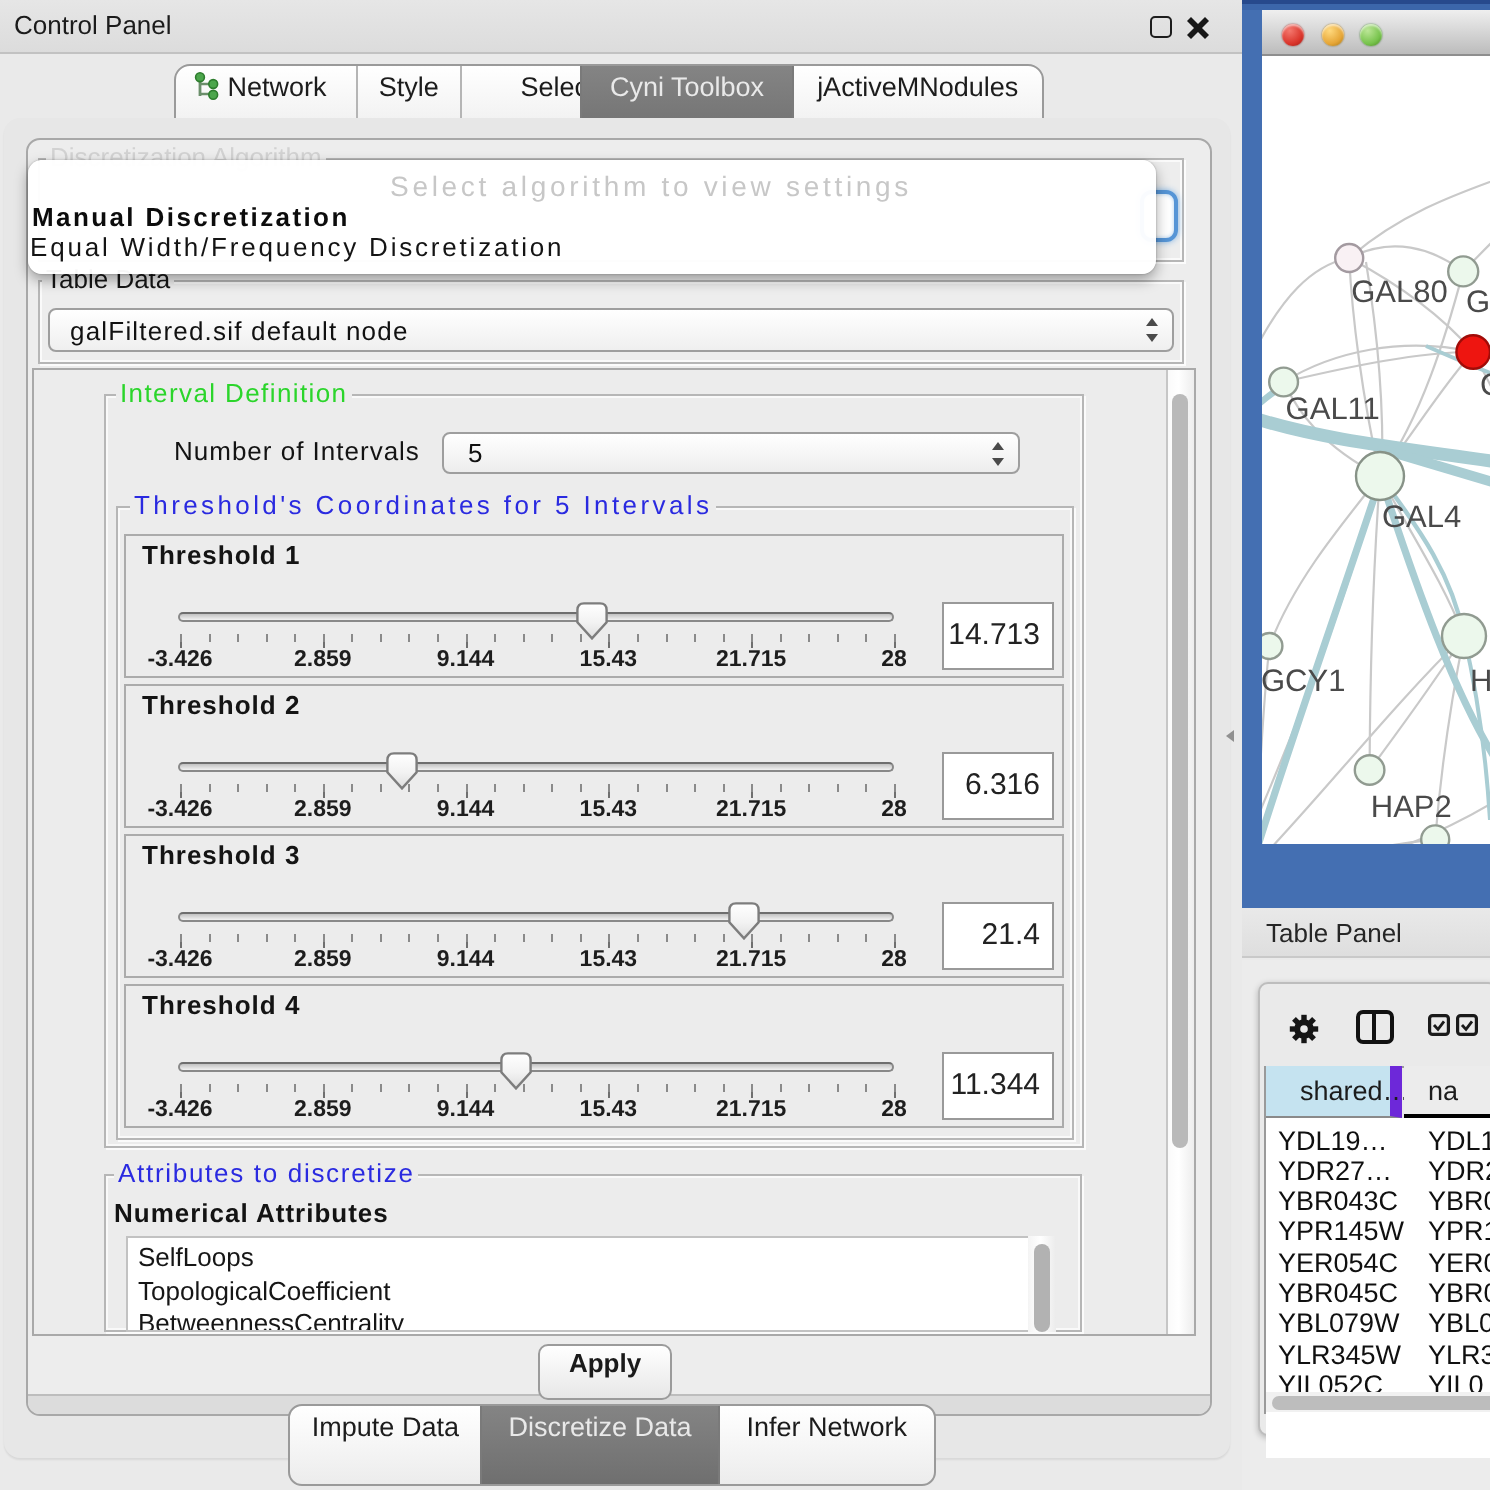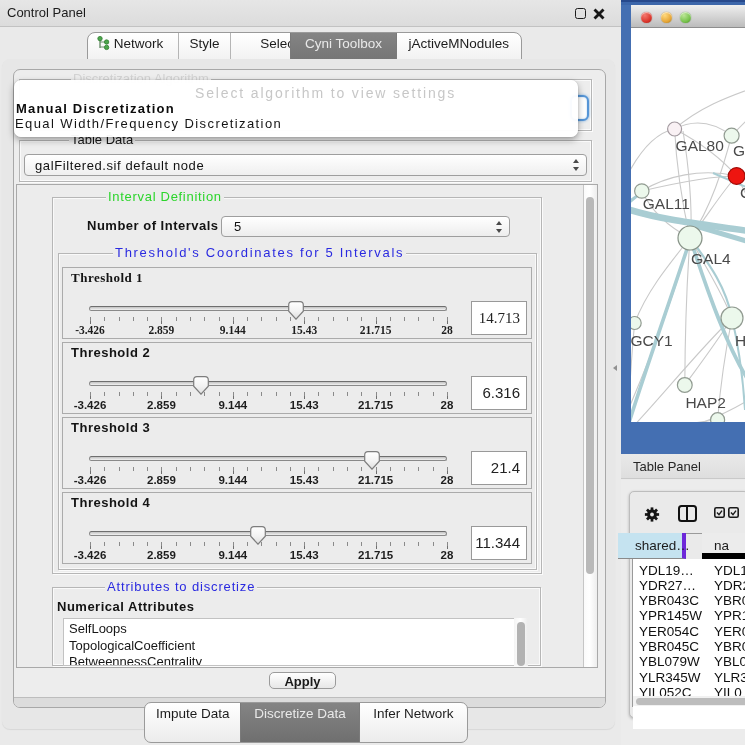--- a/index.html
+++ b/index.html
@@ -17,21 +17,21 @@
 .tabbar .tb { font-size:13.5px; color:#1c1c1c; text-align:center; line-height:21px; position:relative; }
 .tabbar .tb + .tb { border-left:1px solid #b5b5b5; }
 .tabbar .sel { background:linear-gradient(#848484,#6f6f6f); color:#e9e9e9; border-left:1px solid #7a7a7a !important; }
 .tabbar .sel + .tb { border-left:1px solid #7a7a7a; }
 
 #pane { left:13px; top:69px; width:593px; height:639px; background:#ededed;
   border:1px solid #a8a8a8; border-radius:7px; }
 #pane-strip { left:14px; top:697px; width:591px; height:10px; background:#dcdcdc;
   border-top:1px solid #bdbdbd; border-radius:0 0 6px 6px; }
 .group { border:1px solid #b6b6b6; box-shadow:inset 0 0 0 1px rgba(255,255,255,.7), 1px 1px 0 rgba(255,255,255,.8); }
-.gtitle { font-size:13px; background:#ededed; padding:0 2px; line-height:14px;margin-left:48px; }
+.gtitle { font-size:13px; background:#ededed; padding:0 2px; line-height:14px; }
 .combo { border:1px solid #9e9e9e; border-radius:4px;
   background:linear-gradient(#ffffff,#efefef); font-size:13px; color:#111; }
 .combo .ctext { position:absolute; left:10px; top:0; line-height:20px; }
 .spin { position:absolute; right:6px; top:50%; width:7px; height:14px; margin-top:-7px; }
 .spin:before, .spin:after { content:""; position:absolute; left:0; border-left:3.5px solid transparent; border-right:3.5px solid transparent; }
 .spin:before { top:1px; border-bottom:4.5px solid #4a4a4a; }
 .spin:after { bottom:1px; border-top:4.5px solid #4a4a4a; }
 
 .throw { left:62px; width:470px; height:72px; background:#ececec; border:1px solid #ababab; }
 .thlab { position:absolute; left:8px; top:2px; font-size:13px; font-weight:bold; color:#141414; letter-spacing:.5px; }
@@ -42,21 +42,21 @@
 .ticks-maj { position:absolute; left:26.5px; top:49px; width:359px; height:7px;
   background:repeating-linear-gradient(90deg, #6f6f6f 0 1px, transparent 1px 71.4px); }
 .tlabel { position:absolute; top:55.5px; font-size:11.5px; font-weight:bold; color:#1d1d1d; transform:translateX(-50%); }
 .vbox { position:absolute; left:408px; top:33px; width:56px; height:34px; background:#fff;
   border:1px solid #999; font-size:15px; color:#222; text-align:right; line-height:32px; padding-right:6px; }
 .thumb { position:absolute; top:33px; width:16px; height:19px; }
 
 #numlist { left:63px; top:618px; width:465px; height:48px; background:#fff; border:1px solid #c2c2c2; border-right:none;
   font-size:13px; color:#161616; line-height:16.5px; padding:2px 0 0 5px; overflow:hidden; }
 
-#apply { left:269px; top:672px; width:67px; height:17px; border:1px solid #9b9b9b; border-radius:5px;
+#apply { left:269px; top:672px; width:67px; height:28px; border:1px solid #9b9b9b; border-radius:5px;
   background:linear-gradient(#ffffff,#e7e7e7); font-size:13px; font-weight:bold; color:#1a1a1a;
   text-align:center; line-height:18px; }
 
 .sbv { background:linear-gradient(90deg,#fafafa,#ffffff 40%,#ededed); }
 .sbthumb { position:absolute; background:#b9b9b9; border-radius:4px; }
 
 #netwin { left:621px; top:0; width:124px; height:454px;
   background:linear-gradient(180deg,#27498c 0 2px,#3c66aa 2px 5px,#446fb2 5px); }
 #nettitle { left:631px; top:5px; width:114px; height:23px;
   background:linear-gradient(#efefef,#bcbcbc); border-bottom:1px solid #8e8e8e; }
@@ -114,28 +114,28 @@
 <div class="abs" style="left:195px; top:85px; font-size:14px; color:#c7c7c7; letter-spacing:1.85px;">Select algorithm to view settings</div>
 <div class="abs" style="left:16px; top:102px; font-size:13px; line-height:13px; font-weight:bold; color:#0c0c0c; letter-spacing:1.2px;">Manual Discretization</div>
 <div class="abs" style="left:15px; top:117px; font-size:13px; line-height:13px; color:#141414; letter-spacing:1.4px;">Equal Width/Frequency Discretization</div>
 
 <div class="abs" style="left:16px; top:184px; width:582px; height:484px; border:1px solid #a9a9a9; background:#ececec;"></div>
 <div class="abs sbv" style="left:583px; top:185px; width:14px; height:482px; border-left:1px solid #c6c6c6;"></div>
 <div class="abs sbthumb" style="left:586px; top:197px; width:8px; height:377px;"></div>
 
 <div class="abs group" style="left:52px; top:197px; width:490px; height:377px;"></div>
 <div class="abs gtitle" style="left:58px; top:190px; color:#2bd52b; background:#ececec; letter-spacing:.7px;">Interval Definition</div>
-<div class="abs" style="left:87px; top:218px; font-size:13px; font-weight:bold; color:#131313; letter-spacing:.5px;">Number of Intervals</div>
+<div class="abs" style="left:87px; top:218px; font-size:13px; font-weight:normal; color:#131313; letter-spacing:.5px;">Number of Intervals</div>
 <div class="abs combo" style="left:221px; top:216px; width:289px; height:21px; background:linear-gradient(#ffffff,#ededed);">
   <span class="ctext" style="left:12px; line-height:20px;">5</span>
     <span class="spin"></span>
 </div>
 <div class="abs group" style="left:58px; top:253px; width:479px; height:317px;"></div>
 <div class="abs gtitle" style="left:65px; top:246px; color:#2a2ae0; background:#ececec; letter-spacing:1.7px;">Threshold's Coordinates for 5 Intervals</div>
-<div class="abs throw" style="top:267px;font-family:Liberation Serif, serif;">
+<div class="abs throw" style="top:267px;">
     <div class="thlab">Threshold 1</div>
     <div class="track"></div>
     <div class="ticks-maj"></div>
     <div class="ticks-min"></div>
     <span class="tlabel" style="left:27.0px;">-3.426</span>
     <span class="tlabel" style="left:98.4px;">2.859</span>
     <span class="tlabel" style="left:169.8px;">9.144</span>
     <span class="tlabel" style="left:241.2px;">15.43</span>
     <span class="tlabel" style="left:312.6px;">21.715</span>
     <span class="tlabel" style="left:384.0px;">28</span>
@@ -324,20 +324,20 @@
 </div>
 <svg class="abs" style="left:714px; top:507px;" width="26" height="11" viewBox="0 0 26 11">
  <g fill="none" stroke="#1a1a1a">
   <rect x="0.8" y="0.8" width="9.4" height="9.4" rx="1.5" stroke-width="1.6"></rect>
   <rect x="14.8" y="0.8" width="9.4" height="9.4" rx="1.5" stroke-width="1.6"></rect>
   <path d="M3,5.5 l2,2.2 l3,-4" stroke-width="1.4"></path>
   <path d="M17,5.5 l2,2.2 l3,-4" stroke-width="1.4"></path>
  </g>
 </svg>
 <div class="abs" style="left:632px; top:533px; width:113px; height:174px; border:1px solid #9a9a9a; border-right:none;"></div>
-<div class="abs hcell" style="left:618px; width:68px; background:#c5e3f0; border-right:4px solid #6d28d9; border-bottom:1px solid #8a8a8a; padding-left:17px;">shared…</div>
-<div class="abs hcell" style="left:702px; width:43px; background:#ececec; border-bottom:6px solid #000000; text-align:left; padding-left:12px;">na</div>
+<div class="abs hcell" style="left:633px; width:68px; background:#c5e3f0; border-right:6px solid #6d28d9; border-bottom:1px solid #8a8a8a; padding-left:17px;">shared…</div>
+<div class="abs hcell" style="left:702px; width:43px; background:#ececec; border-bottom:2px solid #000000; text-align:left; padding-left:12px;">na</div>
 <div class="abs" style="left:633px; top:559px; width:112px; height:170px; background:#fff; overflow:hidden;">
   <div class="trow" style="left:6px; top:3.5px;">YDL19…<br>YDR27…<br>YBR043C<br>YPR145W<br>YER054C<br>YBR045C<br>YBL079W<br>YLR345W<br>YIL052C</div>
   <div class="trow" style="left:81px; top:3.5px;">YDL1<br>YDR2<br>YBR0<br>YPR1<br>YER0<br>YBR0<br>YBL0<br>YLR3<br>YIL0</div>
 </div>
 <div class="abs" style="left:633px; top:696px; width:112px; height:10px; background:#f1f1f1;"></div>
 <div class="abs sbthumb" style="left:636px; top:697.5px; width:115px; height:7.5px; background:#bdbdbd;"></div>
 
 </body></html>

